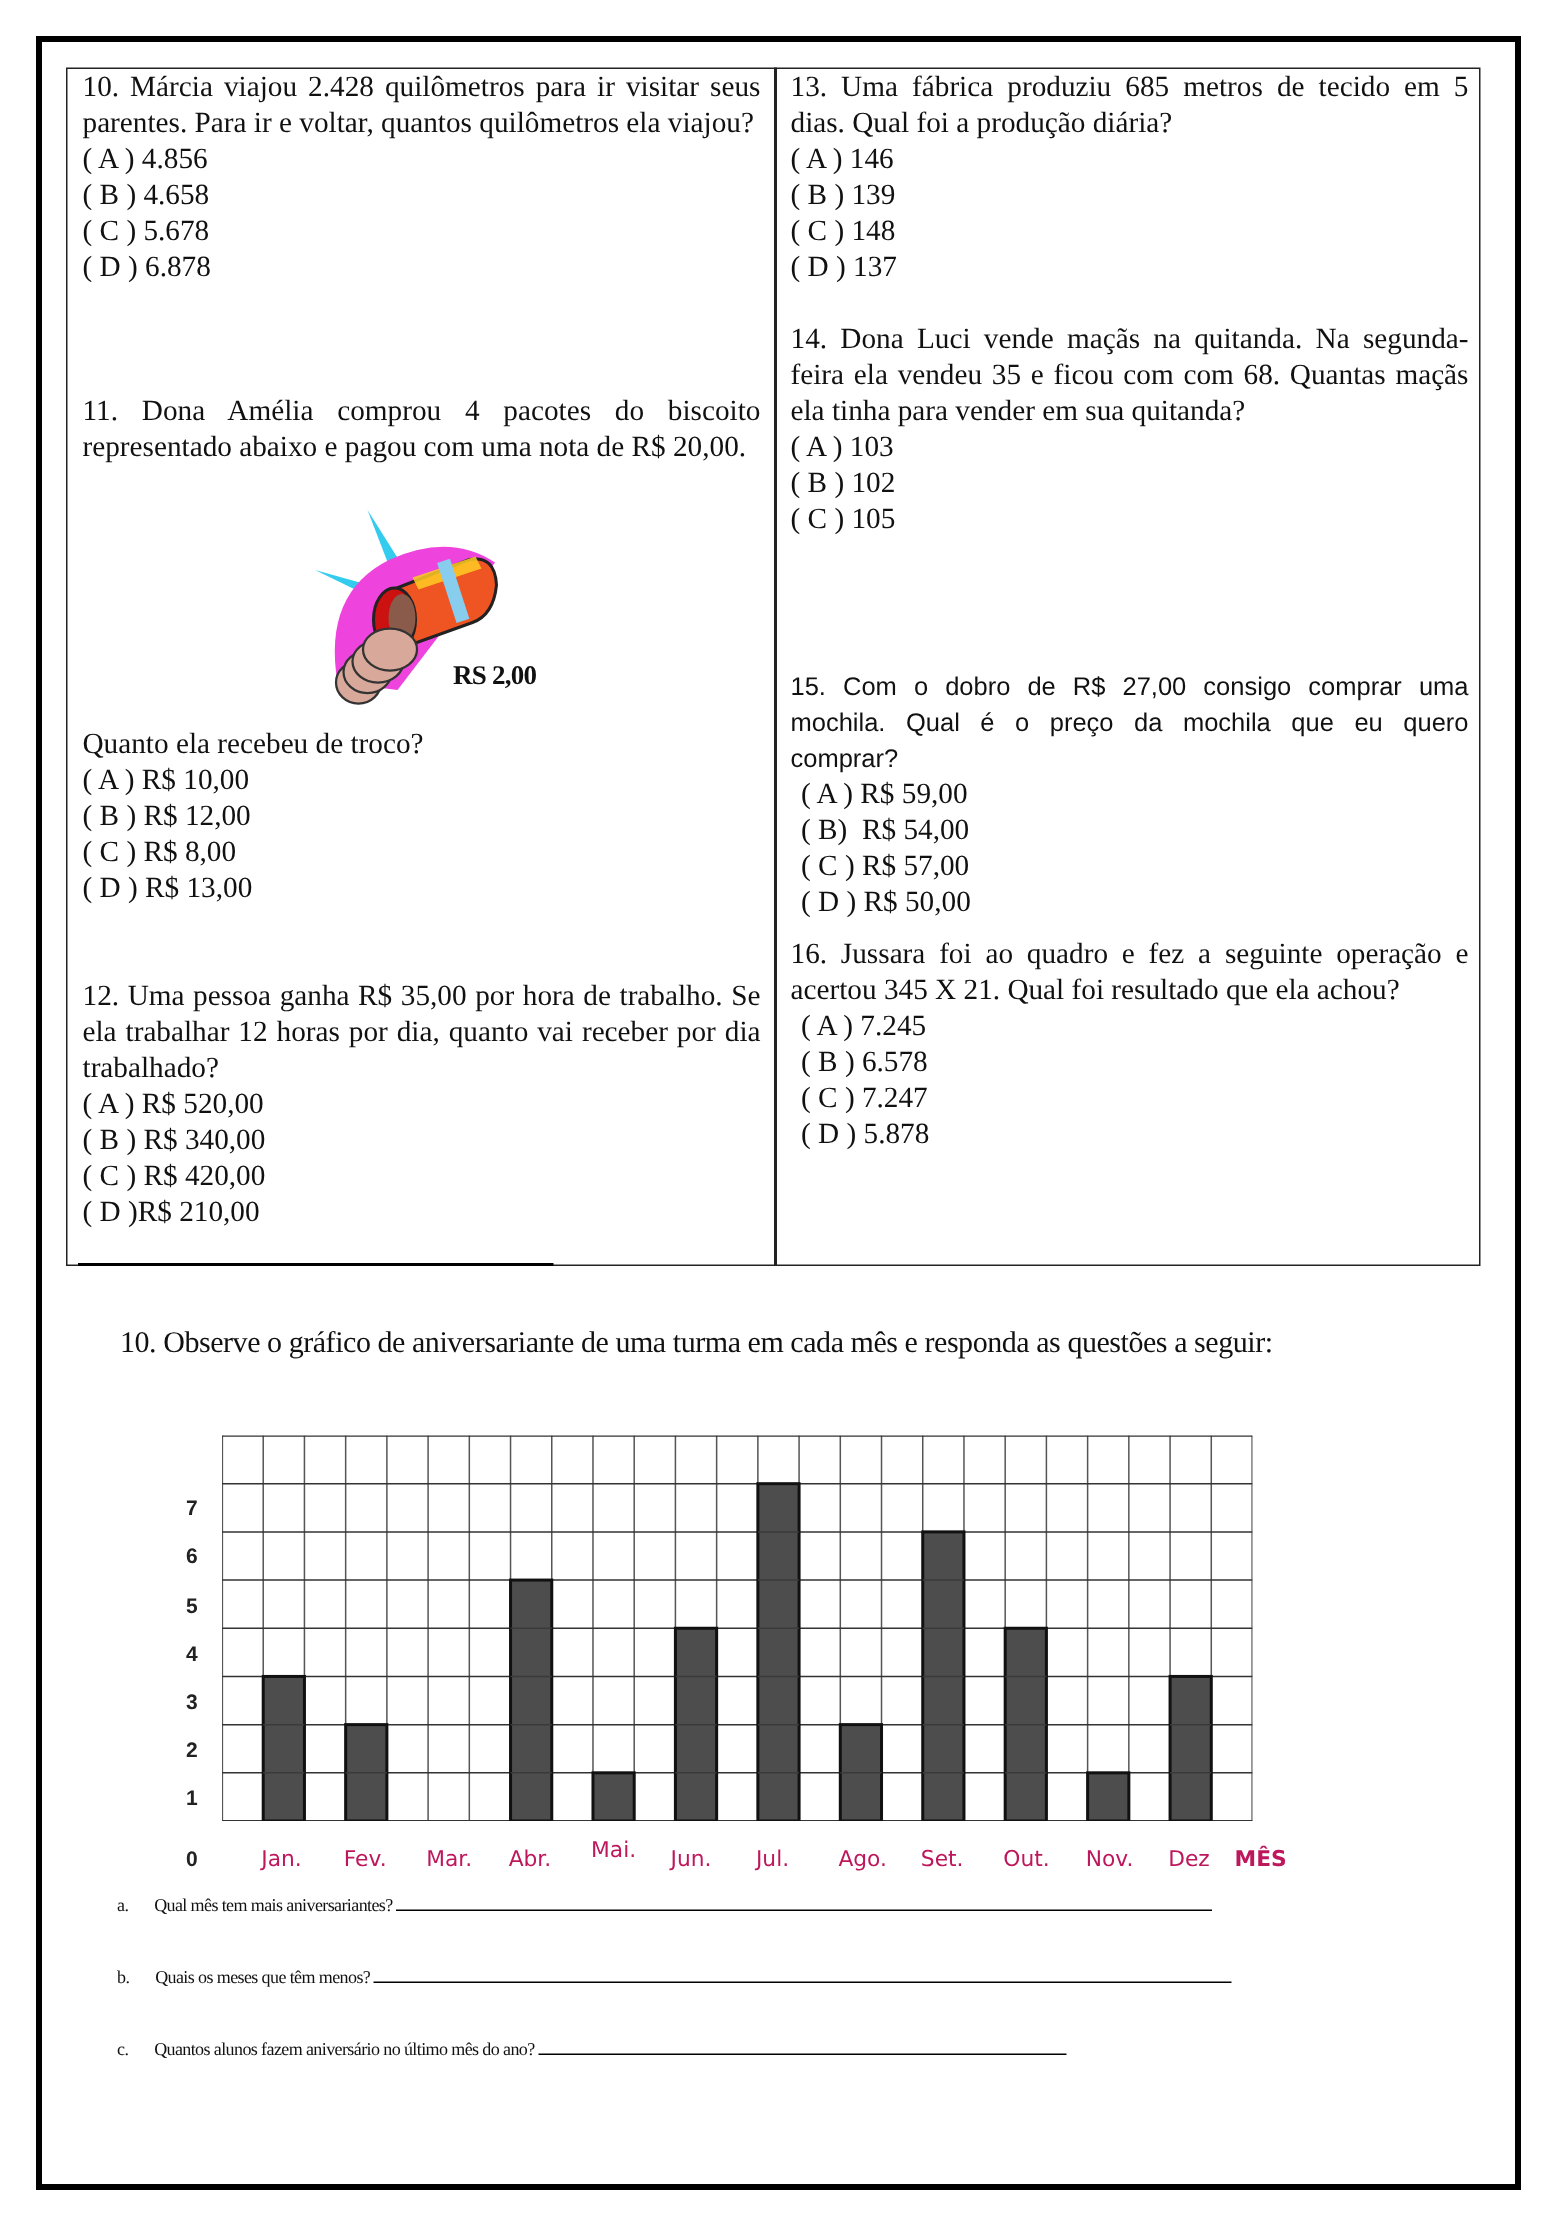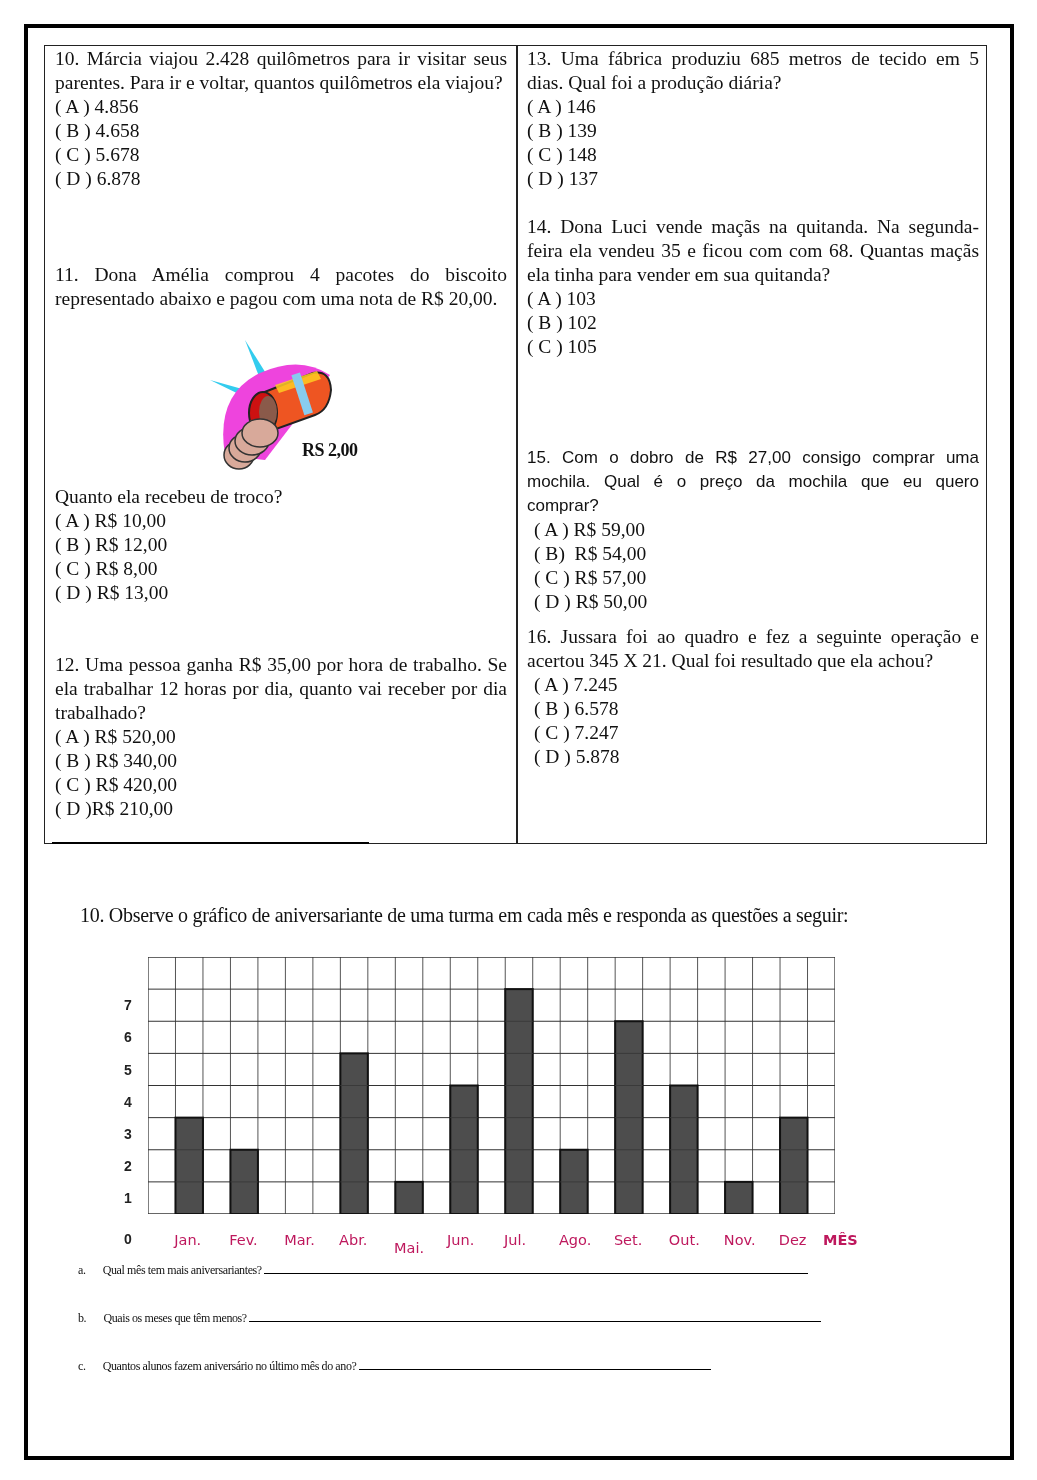--- a/index.html
+++ b/index.html
@@ -16,21 +16,21 @@
   .q { position: absolute; }
   .q p { margin: 0; text-align: justify; text-align-last: left; }
   .opt { margin: 0; white-space: pre; }
   .sans { font-family: "Liberation Sans", sans-serif; font-size: 17px; line-height: 24px; word-spacing: 2px; }
   .underline-left { position: absolute; left: 52px; top: 842px; width: 317px; height: 2px; background: #000; }
 
   .biscuit { position: absolute; left: 205px; top: 335px; width: 170px; height: 145px; }
   .price-tag { position: absolute; left: 302px; top: 440px; font-family: "Liberation Serif", serif;
                font-weight: bold; font-size: 18px; letter-spacing: -0.5px; }
 
-  .section-title { position: absolute; left: 80px; top: 884px; font-size: 20px; letter-spacing: -0.3px; margin-top: 20px; }
+  .section-title { position: absolute; left: 80px; top: 884px; font-size: 20px; letter-spacing: -0.3px; }
 
   .chart { position: absolute; left: 100px; top: 950px; width: 780px; height: 310px; }
   .grid-wrap { position: absolute; left: 48px; top: 7px; width: 687px; height: 257px; }
   .ylab, .xlab { position: absolute; font-family: "Liberation Sans", sans-serif; font-weight: bold;
                  font-size: 14px; color: #222; }
   .xlab { font-weight: normal; font-size: 14.5px; color: #be185d; font-family: "DejaVu Sans", sans-serif; }
 
   .qa { position: absolute; left: 78px; font-size: 12px; letter-spacing: -0.4px; }
   .qa .line { display: inline-block; border-bottom: 1.5px solid #000; height: 1px; vertical-align: baseline; }
 </style>
@@ -209,21 +209,21 @@
     <div class="ylab" style="left: 24px; top: 207.875px;">2</div>
     <div class="ylab" style="left: 24px; top: 175.75px;">3</div>
     <div class="ylab" style="left: 24px; top: 143.625px;">4</div>
     <div class="ylab" style="left: 24px; top: 111.5px;">5</div>
     <div class="ylab" style="left: 24px; top: 79.375px;">6</div>
     <div class="ylab" style="left: 24px; top: 47.25px;">7</div>
     <div class="xlab" style="left: 74.22px; top: 282px;">Jan.</div>
     <div class="xlab" style="left: 129.18px; top: 282px;">Fev.</div>
     <div class="xlab" style="left: 184.14px; top: 282px;">Mar.</div>
     <div class="xlab" style="left: 239.1px; top: 282px;">Abr.</div>
-    <div class="xlab" style="left: 294.06px; top: 290px;">Mai.</div>
+    <div class="xlab" style="left: 294.06px; top: 276px;">Mai.</div>
     <div class="xlab" style="left: 347px; top: 282px;">Jun.</div>
     <div class="xlab" style="left: 403.98px; top: 282px;">Jul.</div>
     <div class="xlab" style="left: 458.94px; top: 282px;">Ago.</div>
     <div class="xlab" style="left: 513.9px; top: 282px;">Set.</div>
     <div class="xlab" style="left: 568.86px; top: 282px;">Out.</div>
     <div class="xlab" style="left: 623.82px; top: 282px;">Nov.</div>
     <div class="xlab" style="left: 678.78px; top: 282px;">Dez</div>
     <div class="xlab" style="font-weight: bold; left: 723px; top: 282px;">MÊS</div>
   </div>
 

